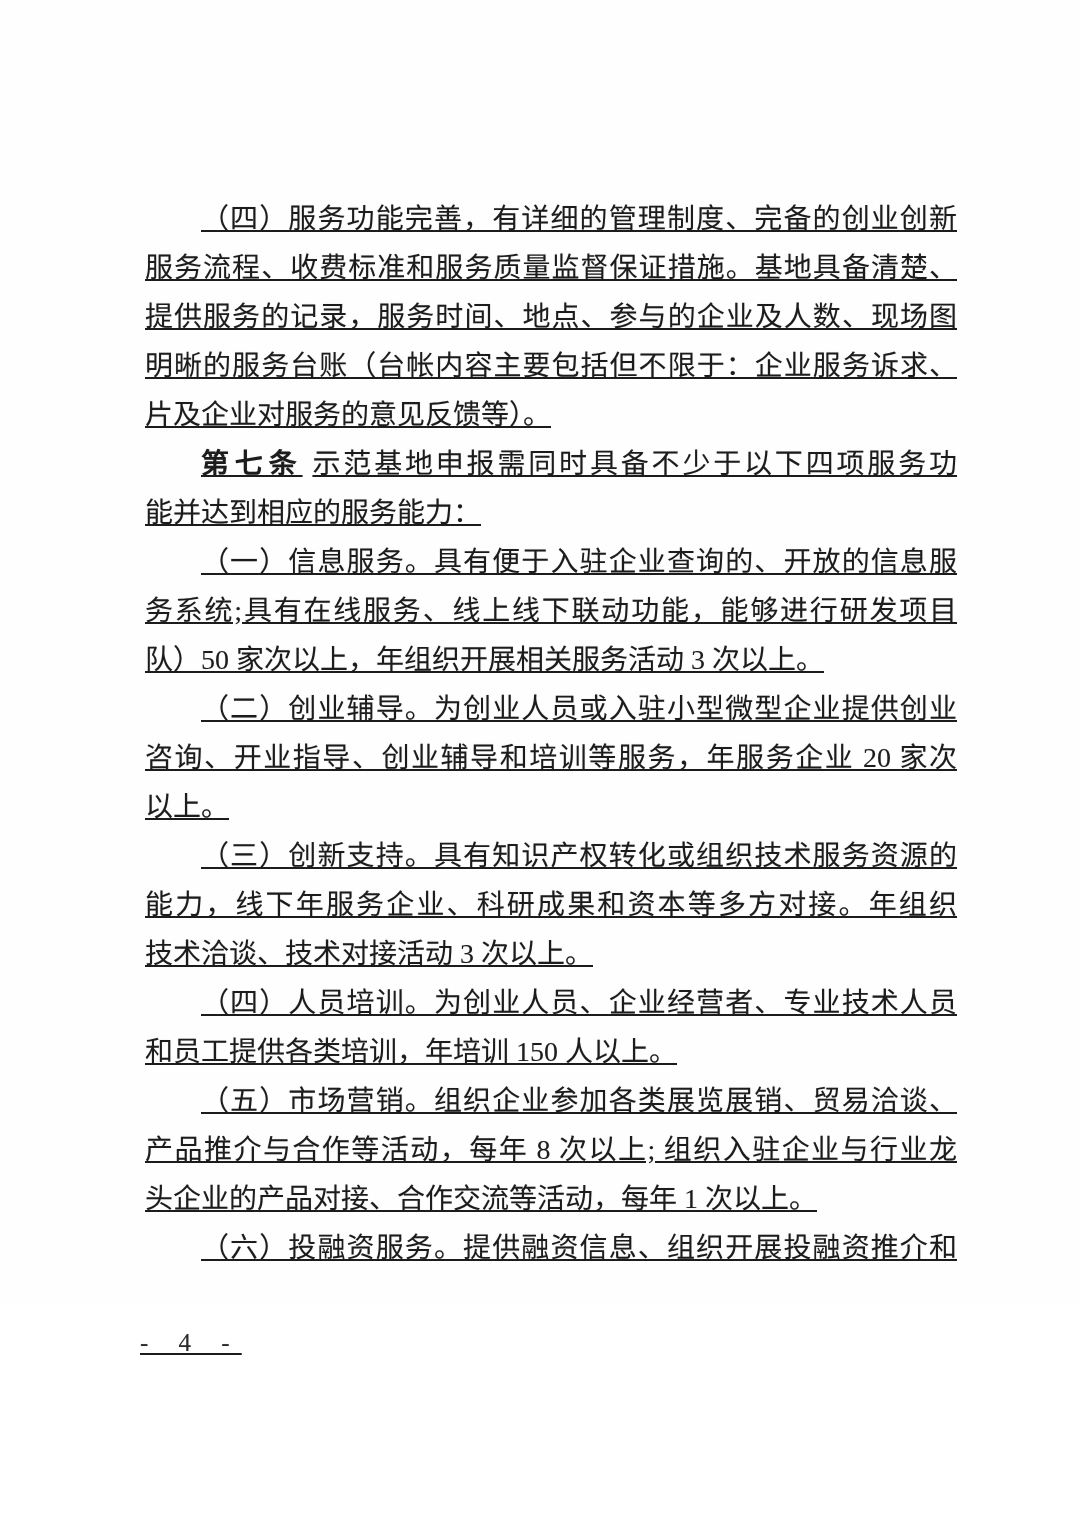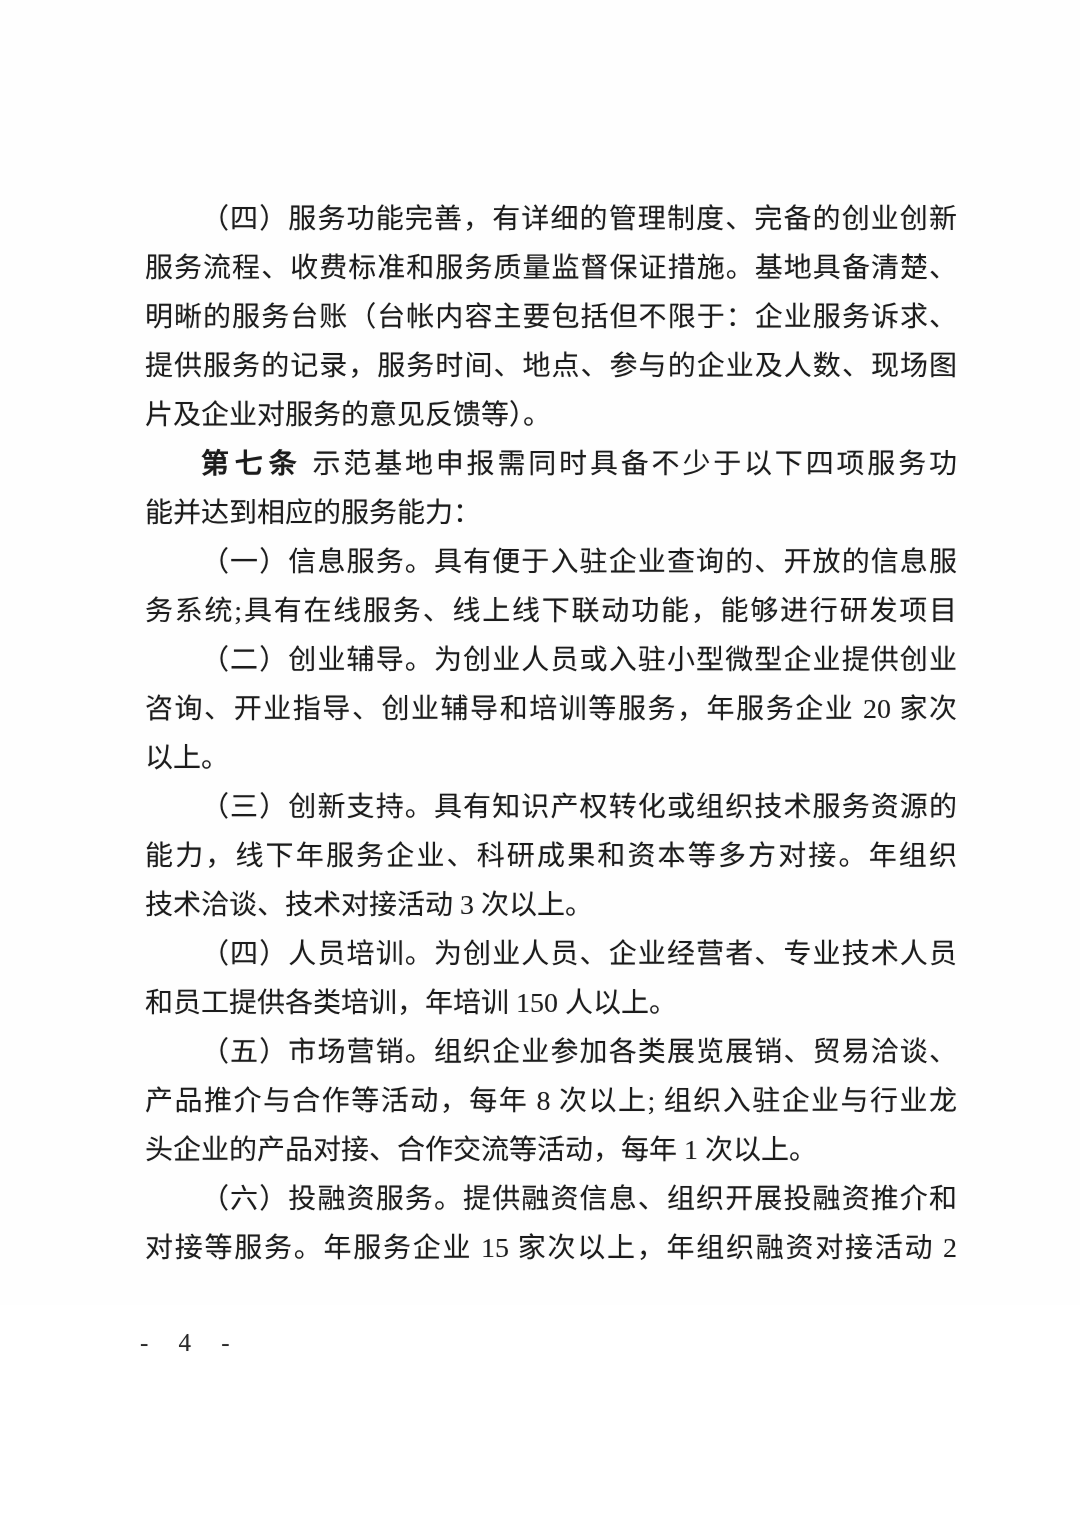--- a/index.html
+++ b/index.html
@@ -12,20 +12,21 @@
     height: 1527px;
     overflow: hidden;
     font-family: "Liberation Serif", "DejaVu Serif", serif;
     color: #1c1c1c;
   }
   .page {
     position: relative;
     width: 1080px;
     height: 1305px;
     background: #fefefe;
+    text-decoration: underline;
   }
   .doc {
     padding: 194px 123px 0 145px;
     width: 812px;
   }
   .para {
     margin: 0;
     padding: 0;
   }
   .line {
@@ -63,33 +64,34 @@
 </style>
 </head>
 <body>
 
 <div class="page">
   <div class="doc">
 
     <p class="para">
       <span class="line indent">（四）服务功能完善，有详细的管理制度、完备的创业创新</span>
       <span class="line">服务流程、收费标准和服务质量监督保证措施。基地具备清楚、</span>
+      <span class="line">提供服务的记录，服务时间、地点、参与的企业及人数、现场图</span>
       <span class="line">明晰的服务台账（台帐内容主要包括但不限于：企业服务诉求、</span>
-      <span class="line">提供服务的记录，服务时间、地点、参与的企业及人数、现场图</span>
       <span class="line last">片及企业对服务的意见反馈等）。</span>
     </p>
 
     <p class="para">
       <span class="line indent"><b class="lead">第七条</b><span>示范基地申报需同时具备不少于以下四项服务功</span></span>
       <span class="line last">能并达到相应的服务能力：</span>
     </p>
 
     <p class="para">
       <span class="line indent">（一）信息服务。具有便于入驻企业查询的、开放的信息服</span>
       <span class="line">务系统;具有在线服务、线上线下联动功能，能够进行研发项目（团</span>
+      <span class="line last">队）50 家次以上，年组织开展相关服务活动 3 次以上。</span>
     </p>
 
     <p class="para">
       <span class="line indent">（二）创业辅导。为创业人员或入驻小型微型企业提供创业</span>
       <span class="line">咨询、开业指导、创业辅导和培训等服务，年服务企业 20 家次</span>
       <span class="line last">以上。</span>
     </p>
 
     <p class="para">
       <span class="line indent">（三）创新支持。具有知识产权转化或组织技术服务资源的</span>
@@ -103,19 +105,18 @@
     </p>
 
     <p class="para">
       <span class="line indent">（五）市场营销。组织企业参加各类展览展销、贸易洽谈、</span>
       <span class="line">产品推介与合作等活动，每年 8 次以上; 组织入驻企业与行业龙</span>
       <span class="line last">头企业的产品对接、合作交流等活动，每年 1 次以上。</span>
     </p>
 
     <p class="para">
       <span class="line indent">（六）投融资服务。提供融资信息、组织开展投融资推介和</span>
-      <span class="line">对接等服务。年服务企业 15 家次以上，年组织融资对接活动 2</span>
     </p>
 
   </div>
 
   <div class="pagenum">- 4 -</div>
 </div>
 
 </body></html>

